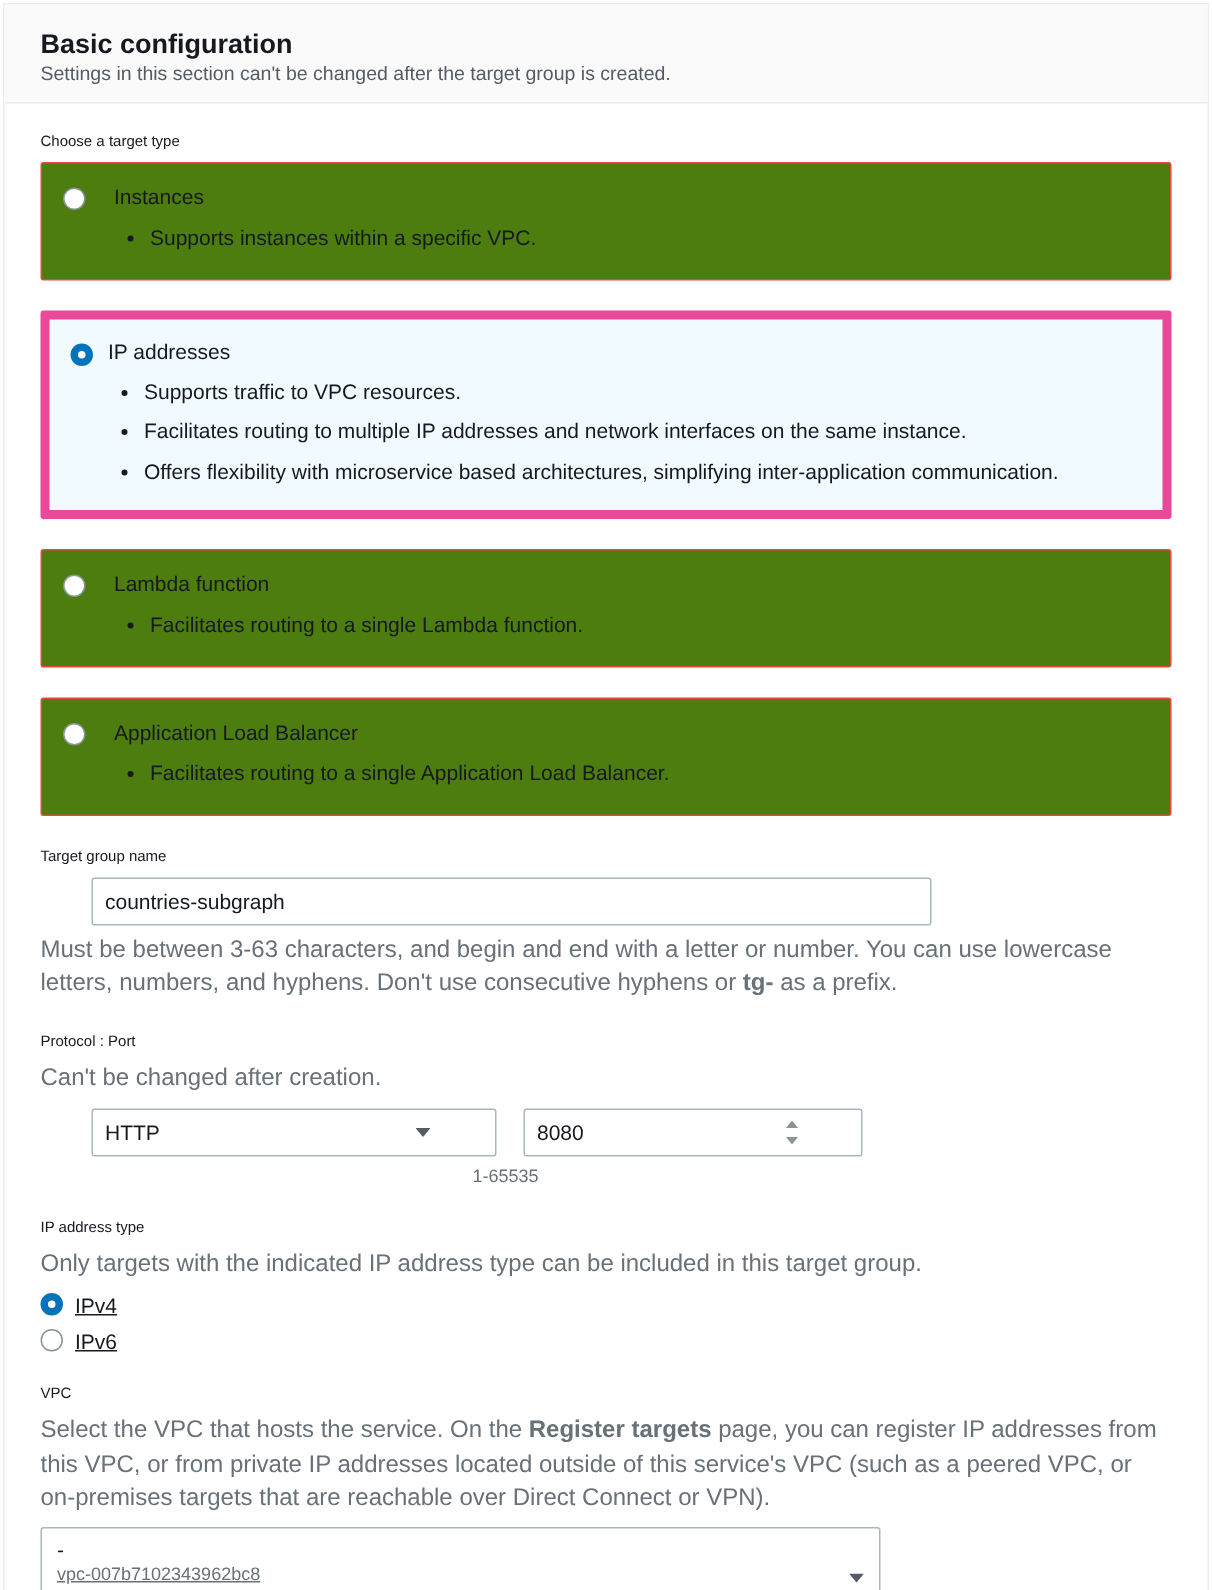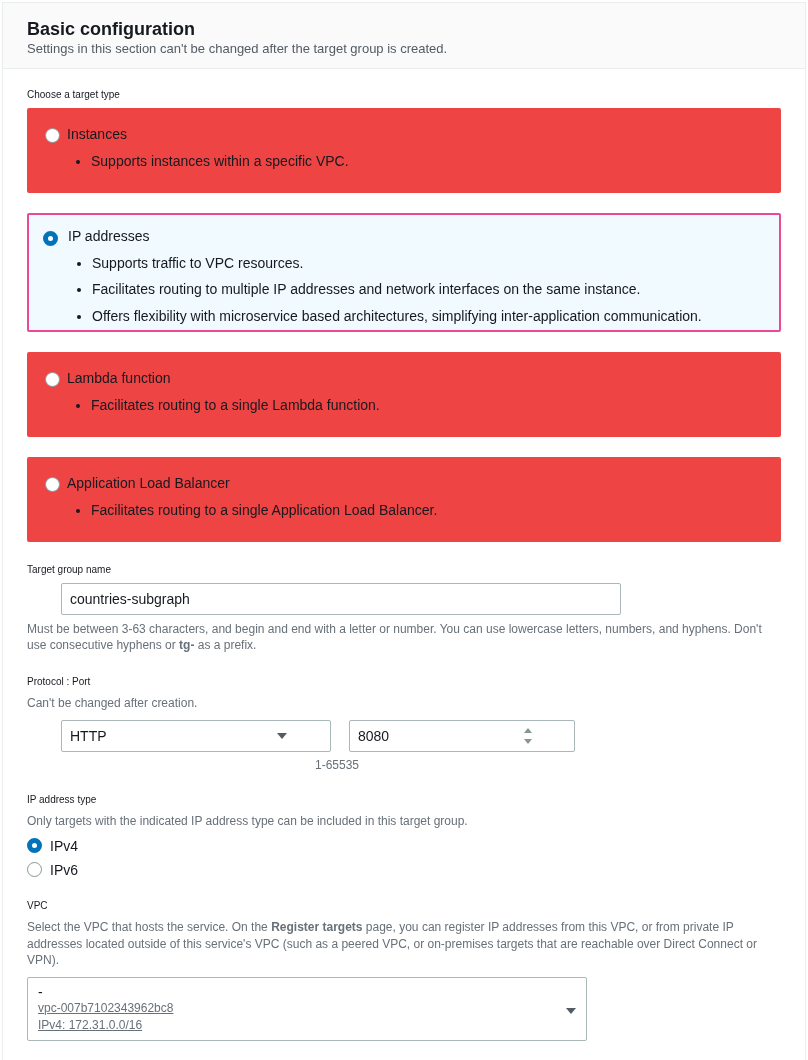--- a/index.html
+++ b/index.html
@@ -34,32 +34,32 @@
   }
   .field-label {
     font-size: 10px;
     color: #16191f;
     margin-bottom: 8px;
   }
   .card-group {
     margin-bottom: 20px;
   }
   .radio-card {
-    border: 4px solid #ef4444;
+    border: 1px solid #ef4444;
     border-radius: 2px;
-    padding: 14px 16px 14px 36px;
+    padding: 14px 16px 14px 48px;
     margin-bottom: 20px;
     position: relative;
     cursor: pointer;
-    background: #ef4444;
+    background: #4d7c0f;
   }
   .radio-card.selected {
-    border: 2px solid #ec4899;
+    border: 6px solid #ec4899;
     background: #f1faff;
-    padding: 13px 15px 1px 39px;
+    padding: 13px 15px 13px 39px;
   }
   .radio-card:last-child { margin-bottom: 0; }
   .radio-input {
     position: absolute;
     left: 14px;
     top: 16px;
     width: 15px;
     height: 15px;
     border: 1px solid #879596;
     border-radius: 50%;
@@ -89,21 +89,21 @@
     height: 32px;
     border: 1px solid #aab7b8;
     border-radius: 2px;
     padding: 4px 8px;
     font-size: 14px;
     color: #16191f;
     font-family: inherit;
     margin-left: 34px;
   }
   .helper {
-    font-size: 12px;
+    font-size: 16px;
     color: #687078;
     margin-top: 6px;
     line-height: 1.4;
   }
   .helper .bold { font-weight: 700; color: #687078; }
   .section { margin-bottom: 22px; }
   .row { display: flex; gap: 18px; align-items: flex-start; }
   .select-wrap {
     position: relative;
     width: 270px;
@@ -136,24 +136,25 @@
     display:flex; align-items:center; justify-content:center;
     cursor: pointer;
   }
   .range-hint {
     font-size: 12px;
     color: #687078;
     margin-top: 6px;
   }
   .inline-radio {
     display: flex;
-    align-items: center;
+    align-items: flex-start;
     gap: 8px;
     margin-bottom: 8px;
     cursor: pointer;
+    text-decoration: underline;
   }
   .inline-radio .radio-input { position: static; }
   .inline-radio.selected .radio-input {
     border: 5px solid #0073bb;
   }
   .inline-radio span { font-size: 14px; }
   .vpc-select {
     position: relative;
     width: 560px;
     border: 1px solid #aab7b8;

